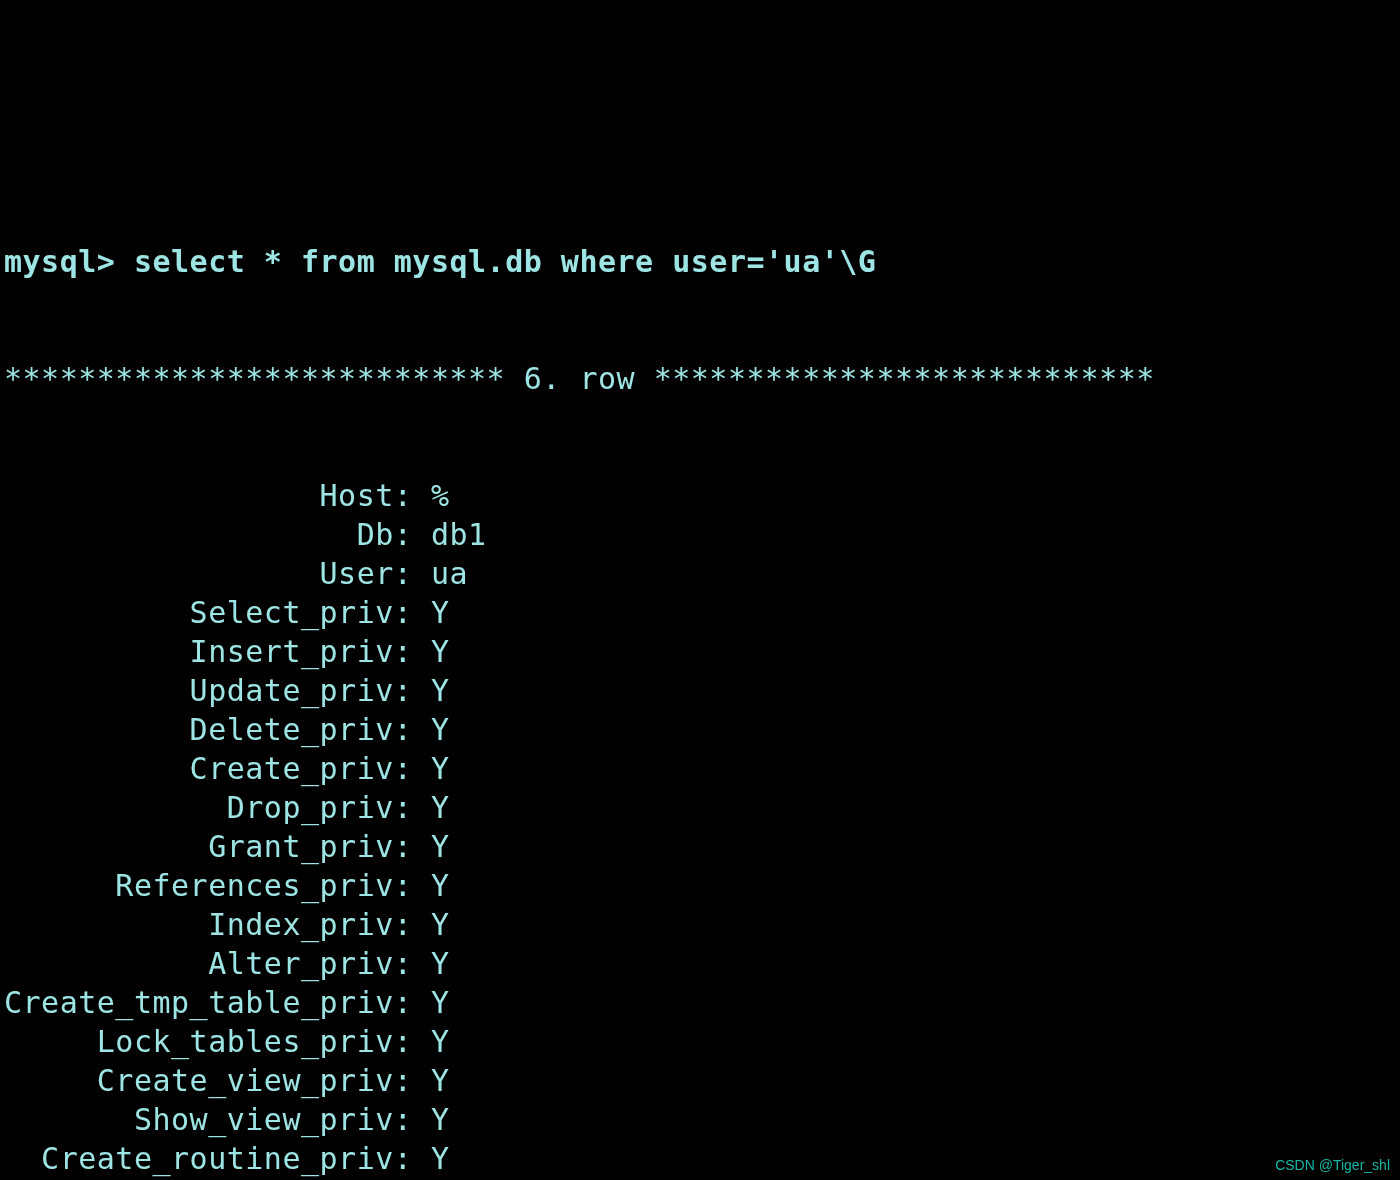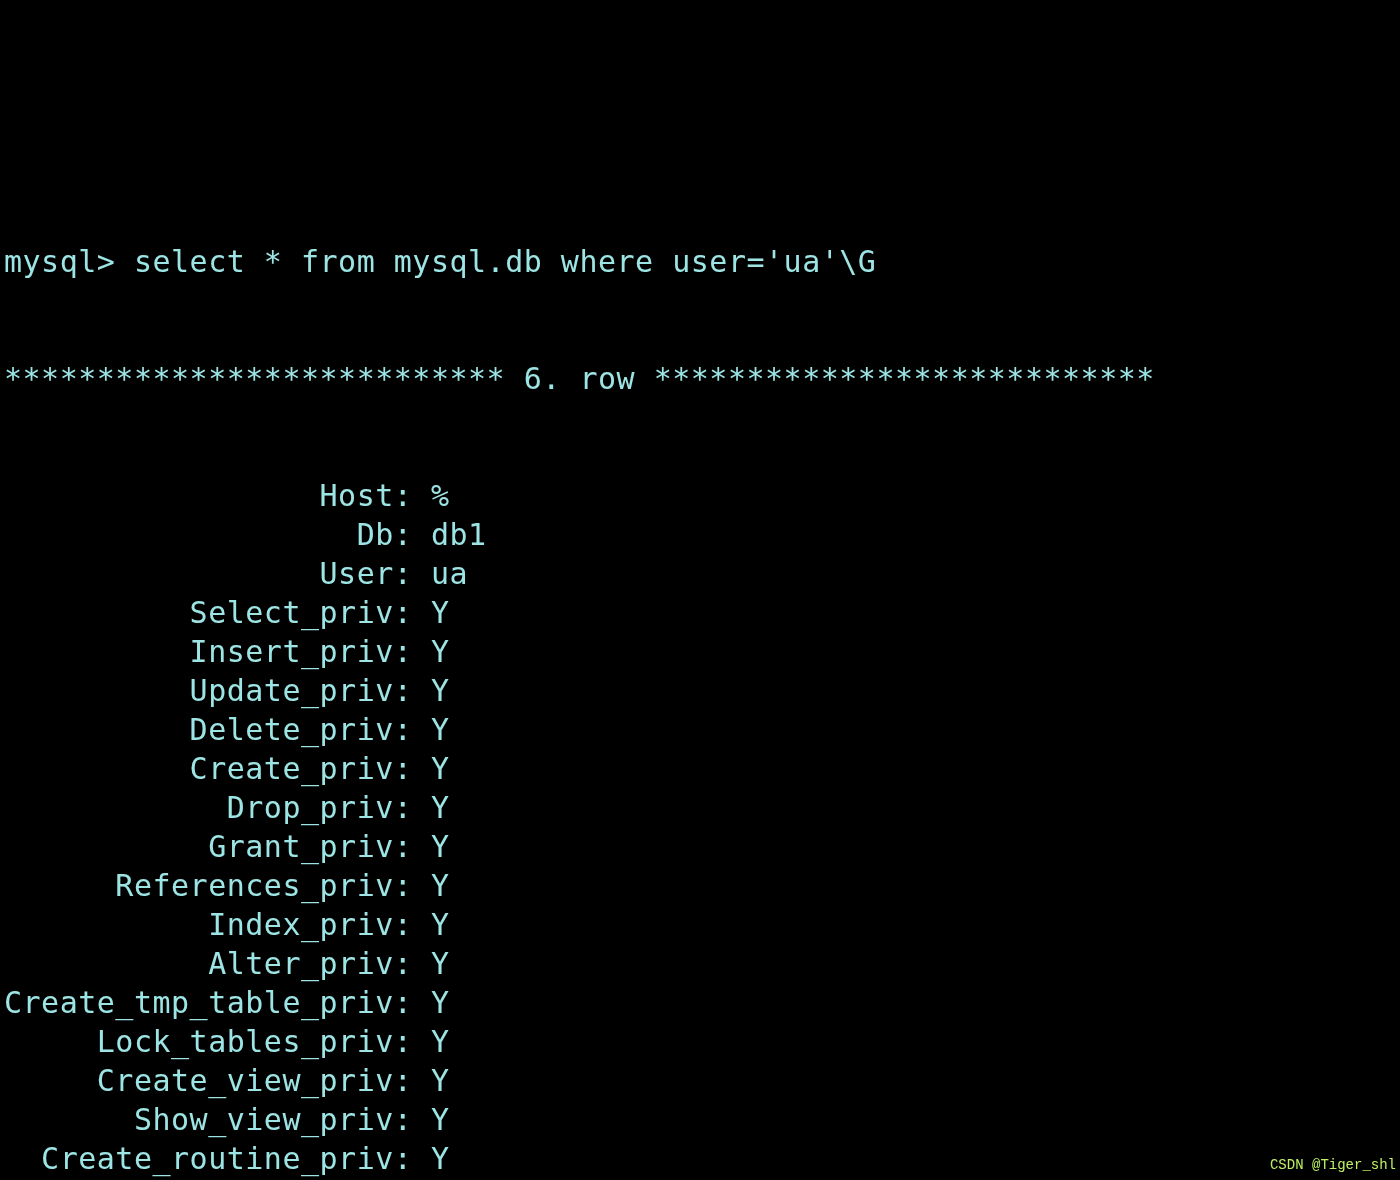--- a/index.html
+++ b/index.html
@@ -18,42 +18,43 @@
       height: 1180px;
       position: relative;
       white-space: pre;
       letter-spacing: 0.5px;
     }
     .terminal {
       width: 100%;
     }
     .prompt-line {
       display: block;
+      font-weight: bold;
     }
     .separator-line {
       display: block;
     }
     .field-line {
       display: flex;
     }
     .field-label {
       text-align: right;
       min-width: 420px;
       display: inline-block;
     }
     .field-value {
       padding-left: 0;
     }
     .watermark {
       position: absolute;
       bottom: 6px;
-      right: 4px;
-      color: #bef264;
+      right: 10px;
+      color: #14b8a6;
       font-size: 14px;
-      font-family: Liberation Mono, monospace;
+      font-family: Liberation Sans, sans-serif;
       letter-spacing: 0;
     }
   </style>
 </head>
 <body>
 
 
 
 <div class="terminal">
   <span class="prompt-line">mysql&gt; select * from mysql.db where user='ua'\G</span>

